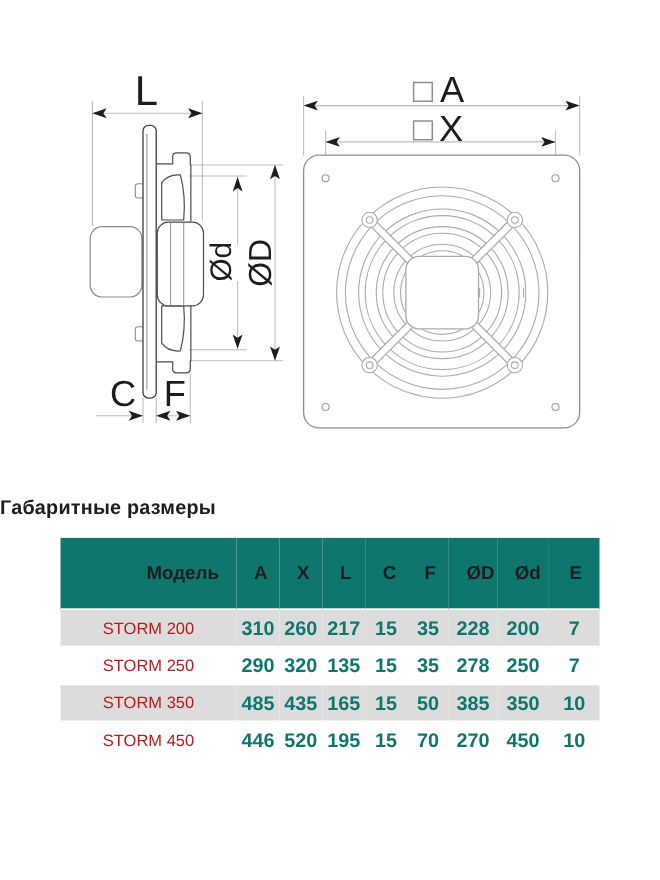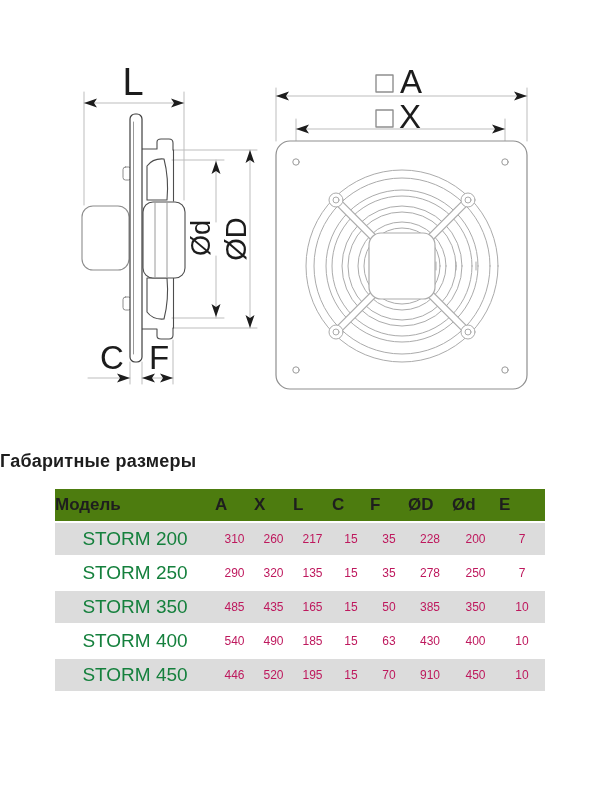--- a/index.html
+++ b/index.html
@@ -4,26 +4,26 @@
 <style>
   html,body{margin:0;padding:0;background:#fff;}
   .page{position:relative;width:600px;height:800px;background:#ffffff;overflow:hidden;
         font-family:"Liberation Sans",sans-serif;}
   .drawing-svg{position:absolute;top:0;left:0;}
   .dim-label{fill:#1c1c1c;font-family:"Liberation Sans",sans-serif;font-weight:400;}
   .section-title{position:absolute;top:451px;left:0;width:600px;text-align:left;
         font-size:18px;font-weight:700;color:#1d1d1d;letter-spacing:.2px;}
   table.dims{position:absolute;top:489px;left:55px;width:490px;border-collapse:separate;
         border-spacing:0;table-layout:fixed;}
-  table.dims th{background:#4d7c0f;height:32px;padding:0;text-align:left;
+  table.dims th{background:#0f766e;height:32px;padding:16px;text-align:right;
         font-size:17px;font-weight:700;color:#1e1e1e;border-bottom:2px solid #fff;}
-  table.dims td{height:32px;padding:0;text-align:center;font-size:12px;font-weight:400;
-        color:#be185d;border-bottom:2px solid #fff;}
+  table.dims td{height:32px;padding:0;text-align:center;font-size:18px;font-weight:700;
+        color:#0f766e;border-bottom:2px solid #fff;}
   table.dims tbody tr:nth-child(odd) td{background:#dcdcdc;}
-  table.dims td.model{font-weight:400;color:#15803d;font-size:19px;margin-left:36px;}
+  table.dims td.model{font-weight:400;color:#b91c1c;font-size:15px;margin-left:36px;}
 </style>
 </head>
 <body>
 
 <div class="page">
 
   <svg class="drawing-svg" width="600" height="445" viewBox="0 0 600 445">
 
     <g fill="none" stroke-linecap="round" stroke-linejoin="round">
 
@@ -213,36 +213,25 @@
         <td>485</td>
         <td>435</td>
         <td>165</td>
         <td>15</td>
         <td>50</td>
         <td>385</td>
         <td>350</td>
         <td>10</td>
       </tr>
       <tr>
-        <td class="model">STORM 400</td>
-        <td>540</td>
-        <td>490</td>
-        <td>185</td>
-        <td>15</td>
-        <td>63</td>
-        <td>430</td>
-        <td>400</td>
-        <td>10</td>
-      </tr>
-      <tr>
         <td class="model">STORM 450</td>
         <td>446</td>
         <td>520</td>
         <td>195</td>
         <td>15</td>
         <td>70</td>
-        <td>910</td>
+        <td>270</td>
         <td>450</td>
         <td>10</td>
       </tr>
     </tbody>
   </table>
 </div>
 
 </body></html>

